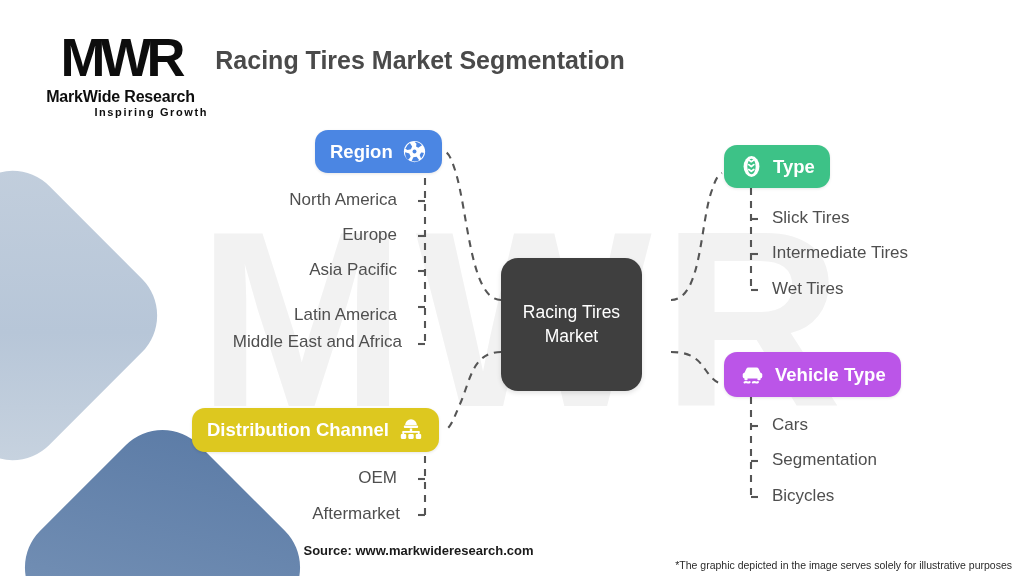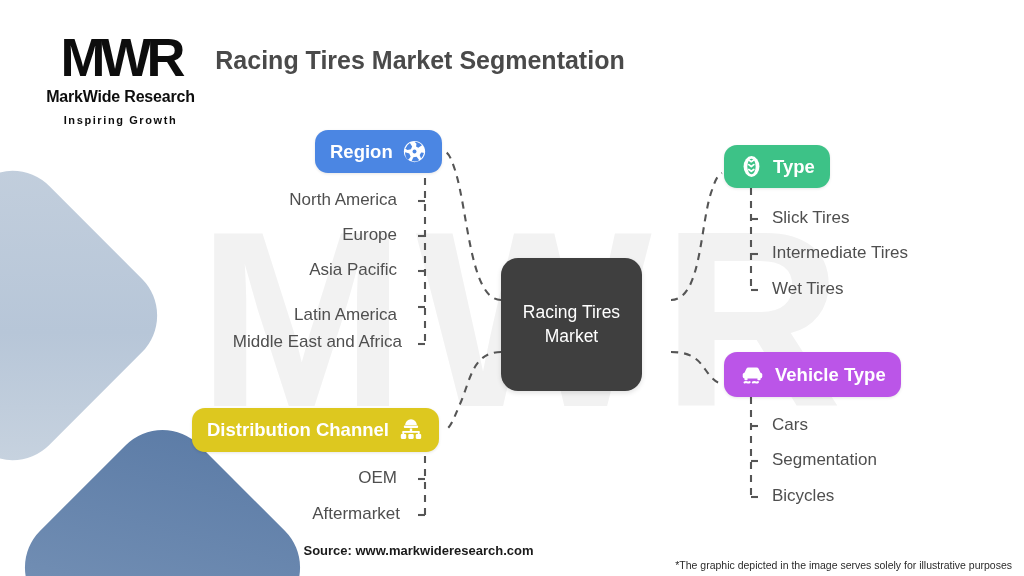--- a/index.html
+++ b/index.html
@@ -53,21 +53,21 @@
     font-size:54px; font-weight:800; letter-spacing:-5px;
     color:#0d0d0d; line-height:1;
     font-family:"Liberation Sans", sans-serif;
   }
   #logo-name {
     font-size:16px; font-weight:800; color:#0d0d0d;
     margin-top:4px; letter-spacing:-0.2px;
   }
   #logo-tag {
     font-size:11px; font-weight:700; color:#0d0d0d;
-    letter-spacing:1.6px; margin-top:8px;
+    letter-spacing:1.6px; margin-top:0;text-align:right;
   }
 
   
   #title {
     position:absolute; top:46px; left:0; width:840px;
     text-align:center;
     font-size:25px; font-weight:700; color:#4a4a4a;
     z-index:5;
   }
 

